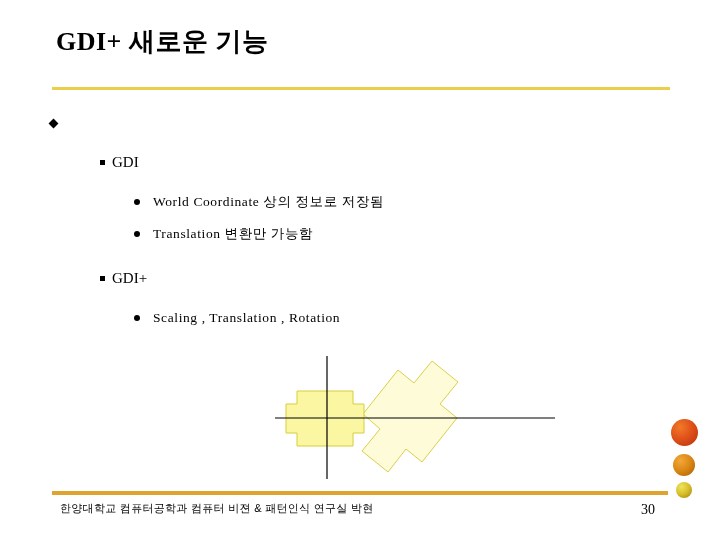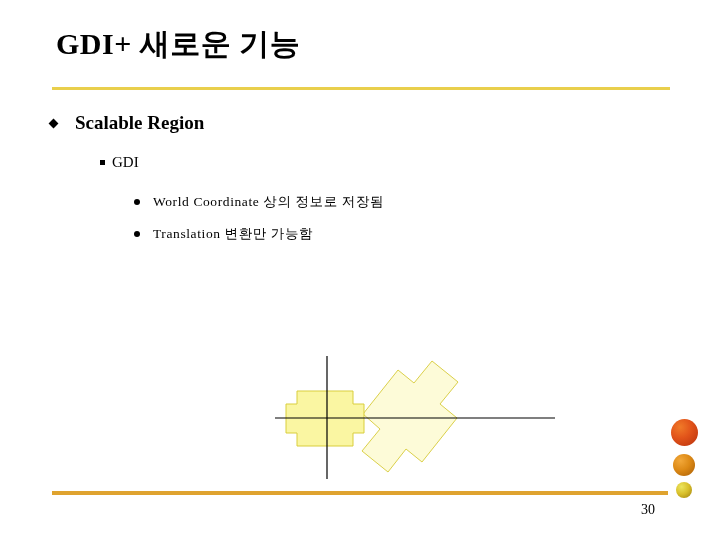--- a/index.html
+++ b/index.html
@@ -19,21 +19,21 @@
     height: 540px;
     background: #ffffff;
   }
 
   
   #slide-title {
     position: absolute;
     left: 56px;
     top: 24px;
     font-family: "Liberation Serif", serif;
-    font-size: 30px;
+    font-size: 26px;
     font-weight: bold;
     color: #000000;
     letter-spacing: 0.5px;
     white-space: nowrap;
   }
 
   
   #header-rule {
     position: absolute;
     left: 52px;
@@ -190,21 +190,20 @@
 <div id="slide">
 
   <div id="slide-title">GDI+ 새로운 기능</div>
 
   <div id="header-rule"></div>
 
   <div id="body-content">
 
     <div class="bl lvl1">
       <span class="bullet-diamond"></span>
-      <span class="txt">Scalable Region</span>
     </div>
 
     <div class="sp-sm"></div>
 
     <div class="bl lvl2">
       <span class="bullet-square"></span>
       <span class="txt">GDI</span>
     </div>
 
     <div class="sp-sm"></div>
@@ -214,39 +213,48 @@
       <span class="txt">World Coordinate 상의 정보로 저장됨</span>
     </div>
 
     <div class="bl lvl3">
       <span class="bullet-dot"></span>
       <span class="txt">Translation 변환만 가능함</span>
     </div>
 
     <div class="sp-md"></div>
 
+    <div class="bl lvl2">
+      <span class="bullet-square"></span>
+      <span class="txt">GDI+</span>
+    </div>
 
     <div class="sp-sm"></div>
 
 
+    <div class="bl lvl3">
+      <span class="bullet-dot"></span>
+      <span class="txt">Scaling , Translation , Rotation</span>
+    </div>
 
   </div>
 
   <div id="diagram">
     <svg width="320" height="160" viewBox="0 0 320 160" xmlns="http://www.w3.org/2000/svg">
 
       <polygon fill="#FDFBD8" stroke="#DBD04A" stroke-width="1" points="105,84 140,40 156,53 174,31 200,52 182,74 199,88 164,132 148,119 130,142 104,121 122,99"></polygon>
 
       <polygon fill="#FAF59A" fill-opacity="0.92" stroke="#D9CE3C" stroke-width="1" points="39,61 39,74 28,74 28,103 39,103 39,116 95,116 95,103 106,103 106,74 95,74 95,61"></polygon>
 
       <line x1="17" y1="88" x2="297" y2="88" stroke="#000000" stroke-width="1.2"></line>
       <line x1="69" y1="26" x2="69" y2="149" stroke="#000000" stroke-width="1.2"></line>
     </svg>
   </div>
 
   <div id="footer-rule"></div>
+  <div id="footer-text">한양대학교 컴퓨터공학과  컴퓨터 비젼 &amp; 패턴인식 연구실   박현</div>
   <div id="page-number">30</div>
 
   <div class="sphere" id="sphere-large"></div>
   <div class="sphere" id="sphere-medium"></div>
   <div class="sphere" id="sphere-small"></div>
 
 </div>
 
 </body></html>

